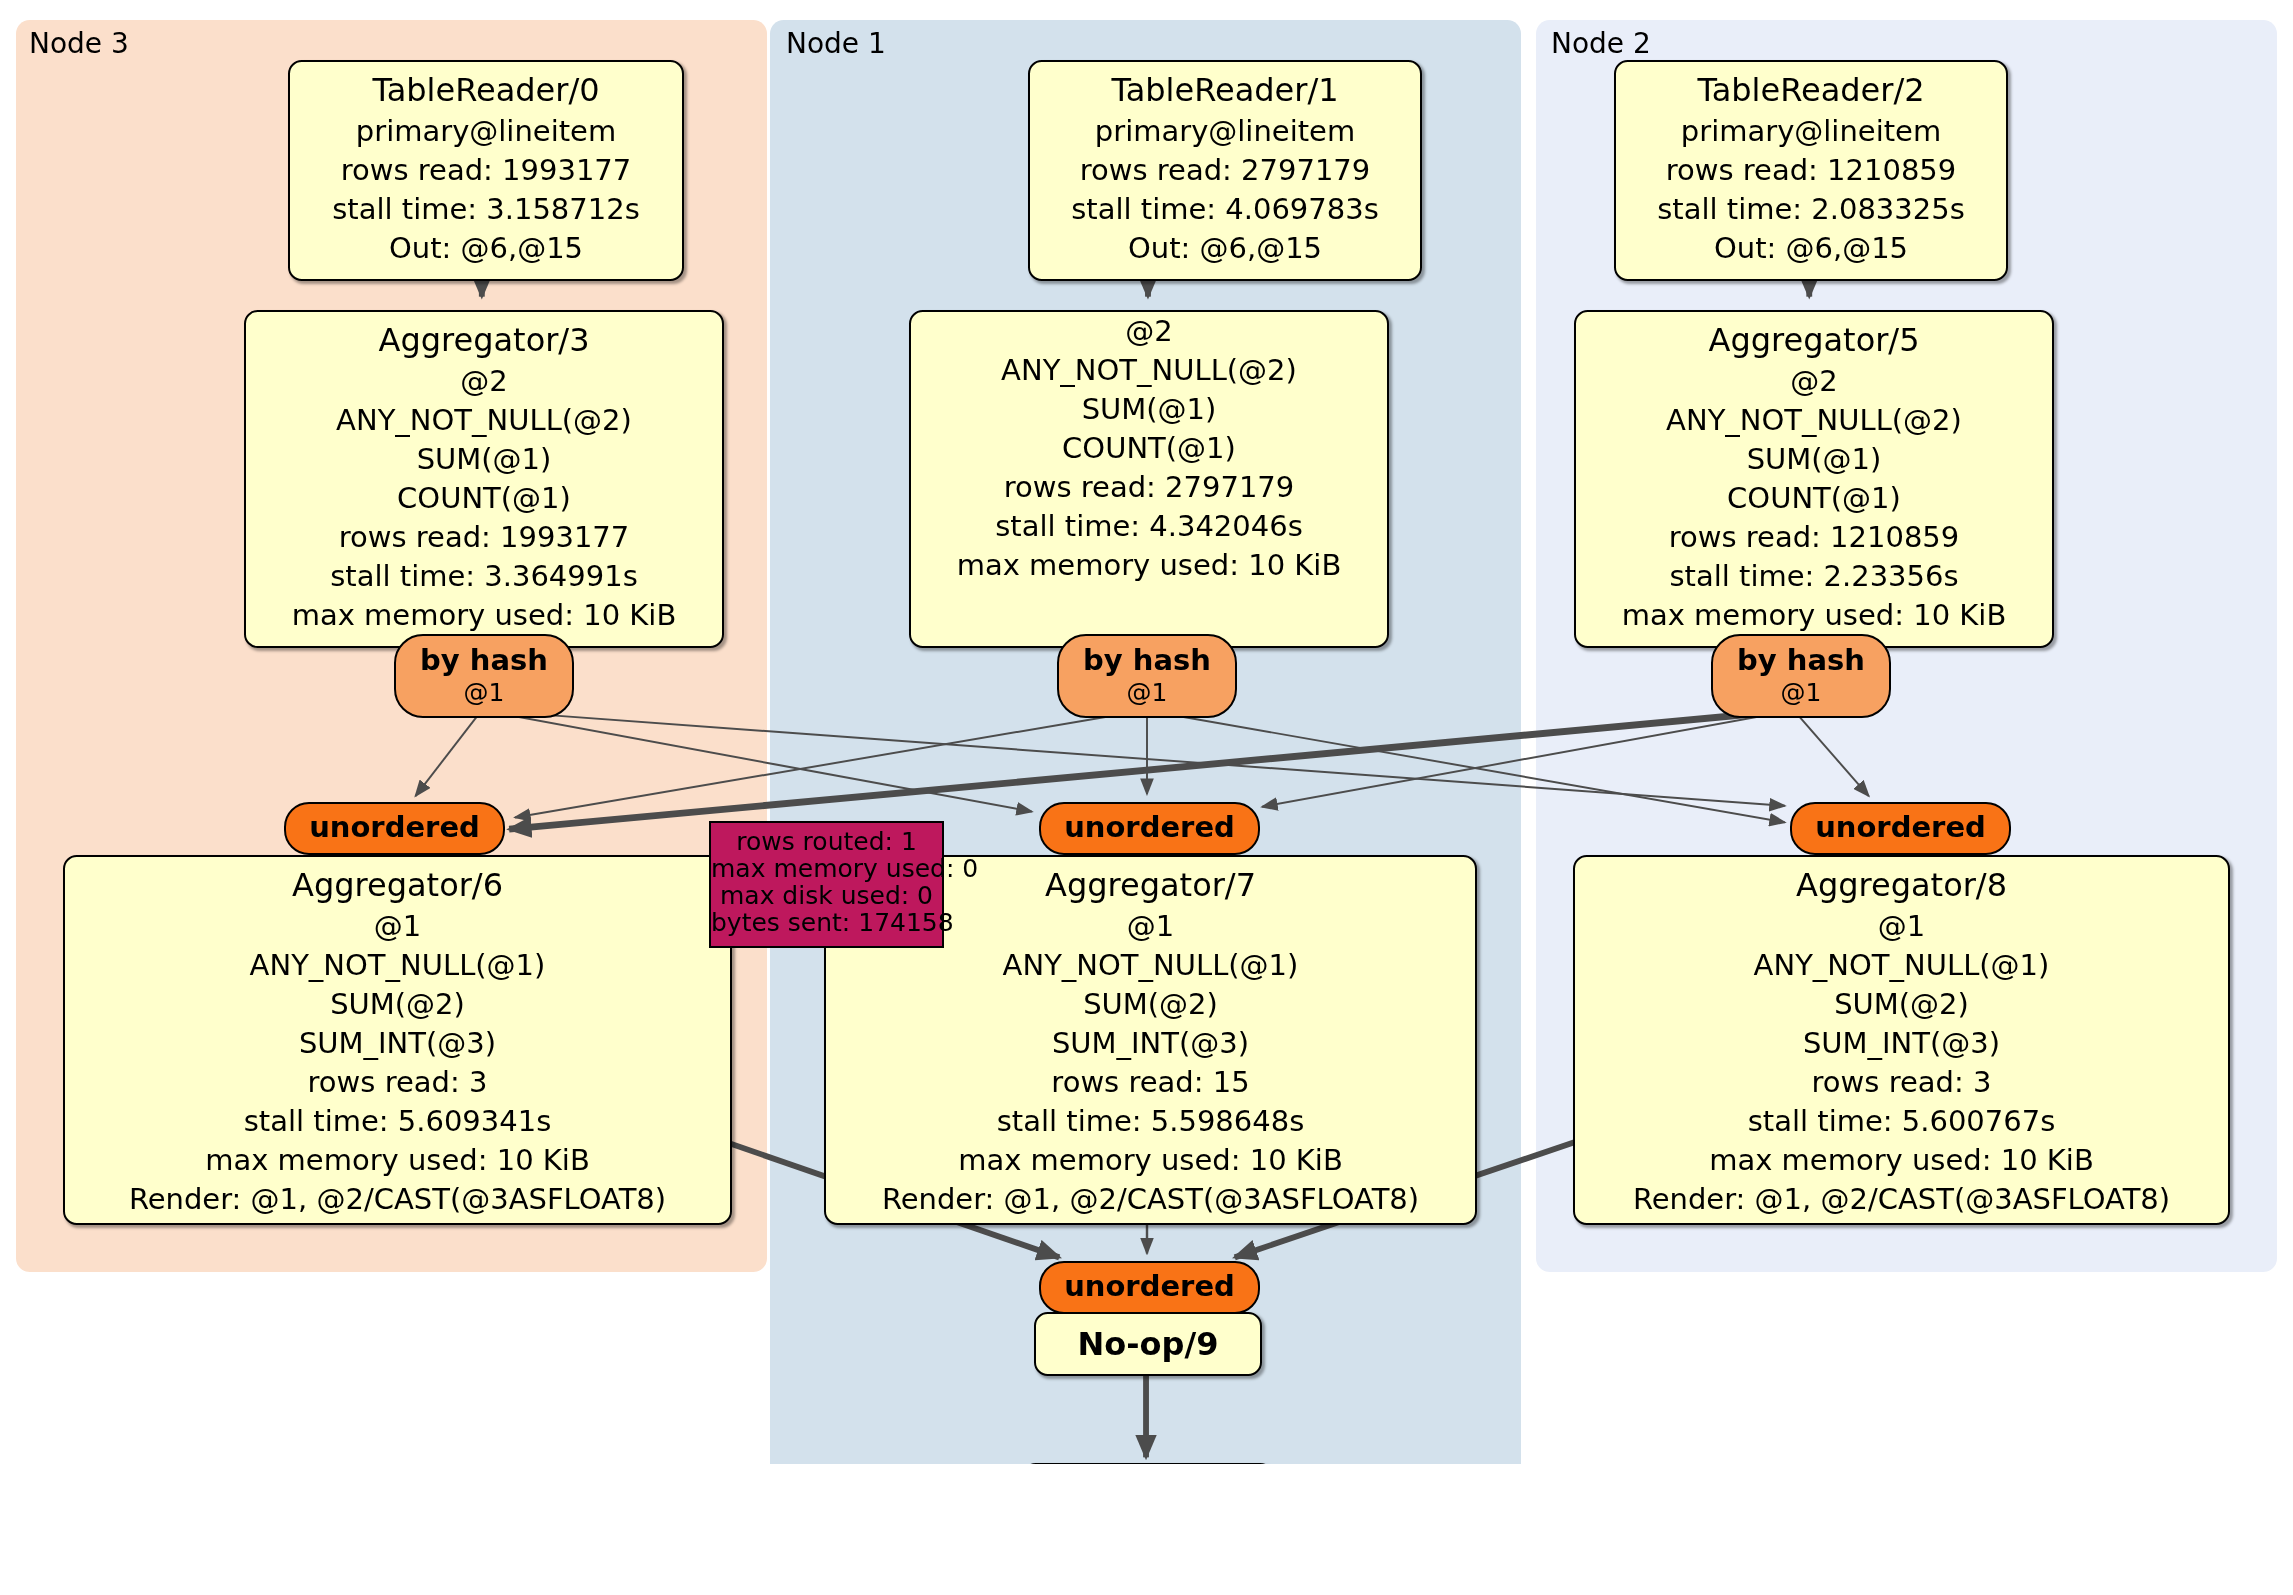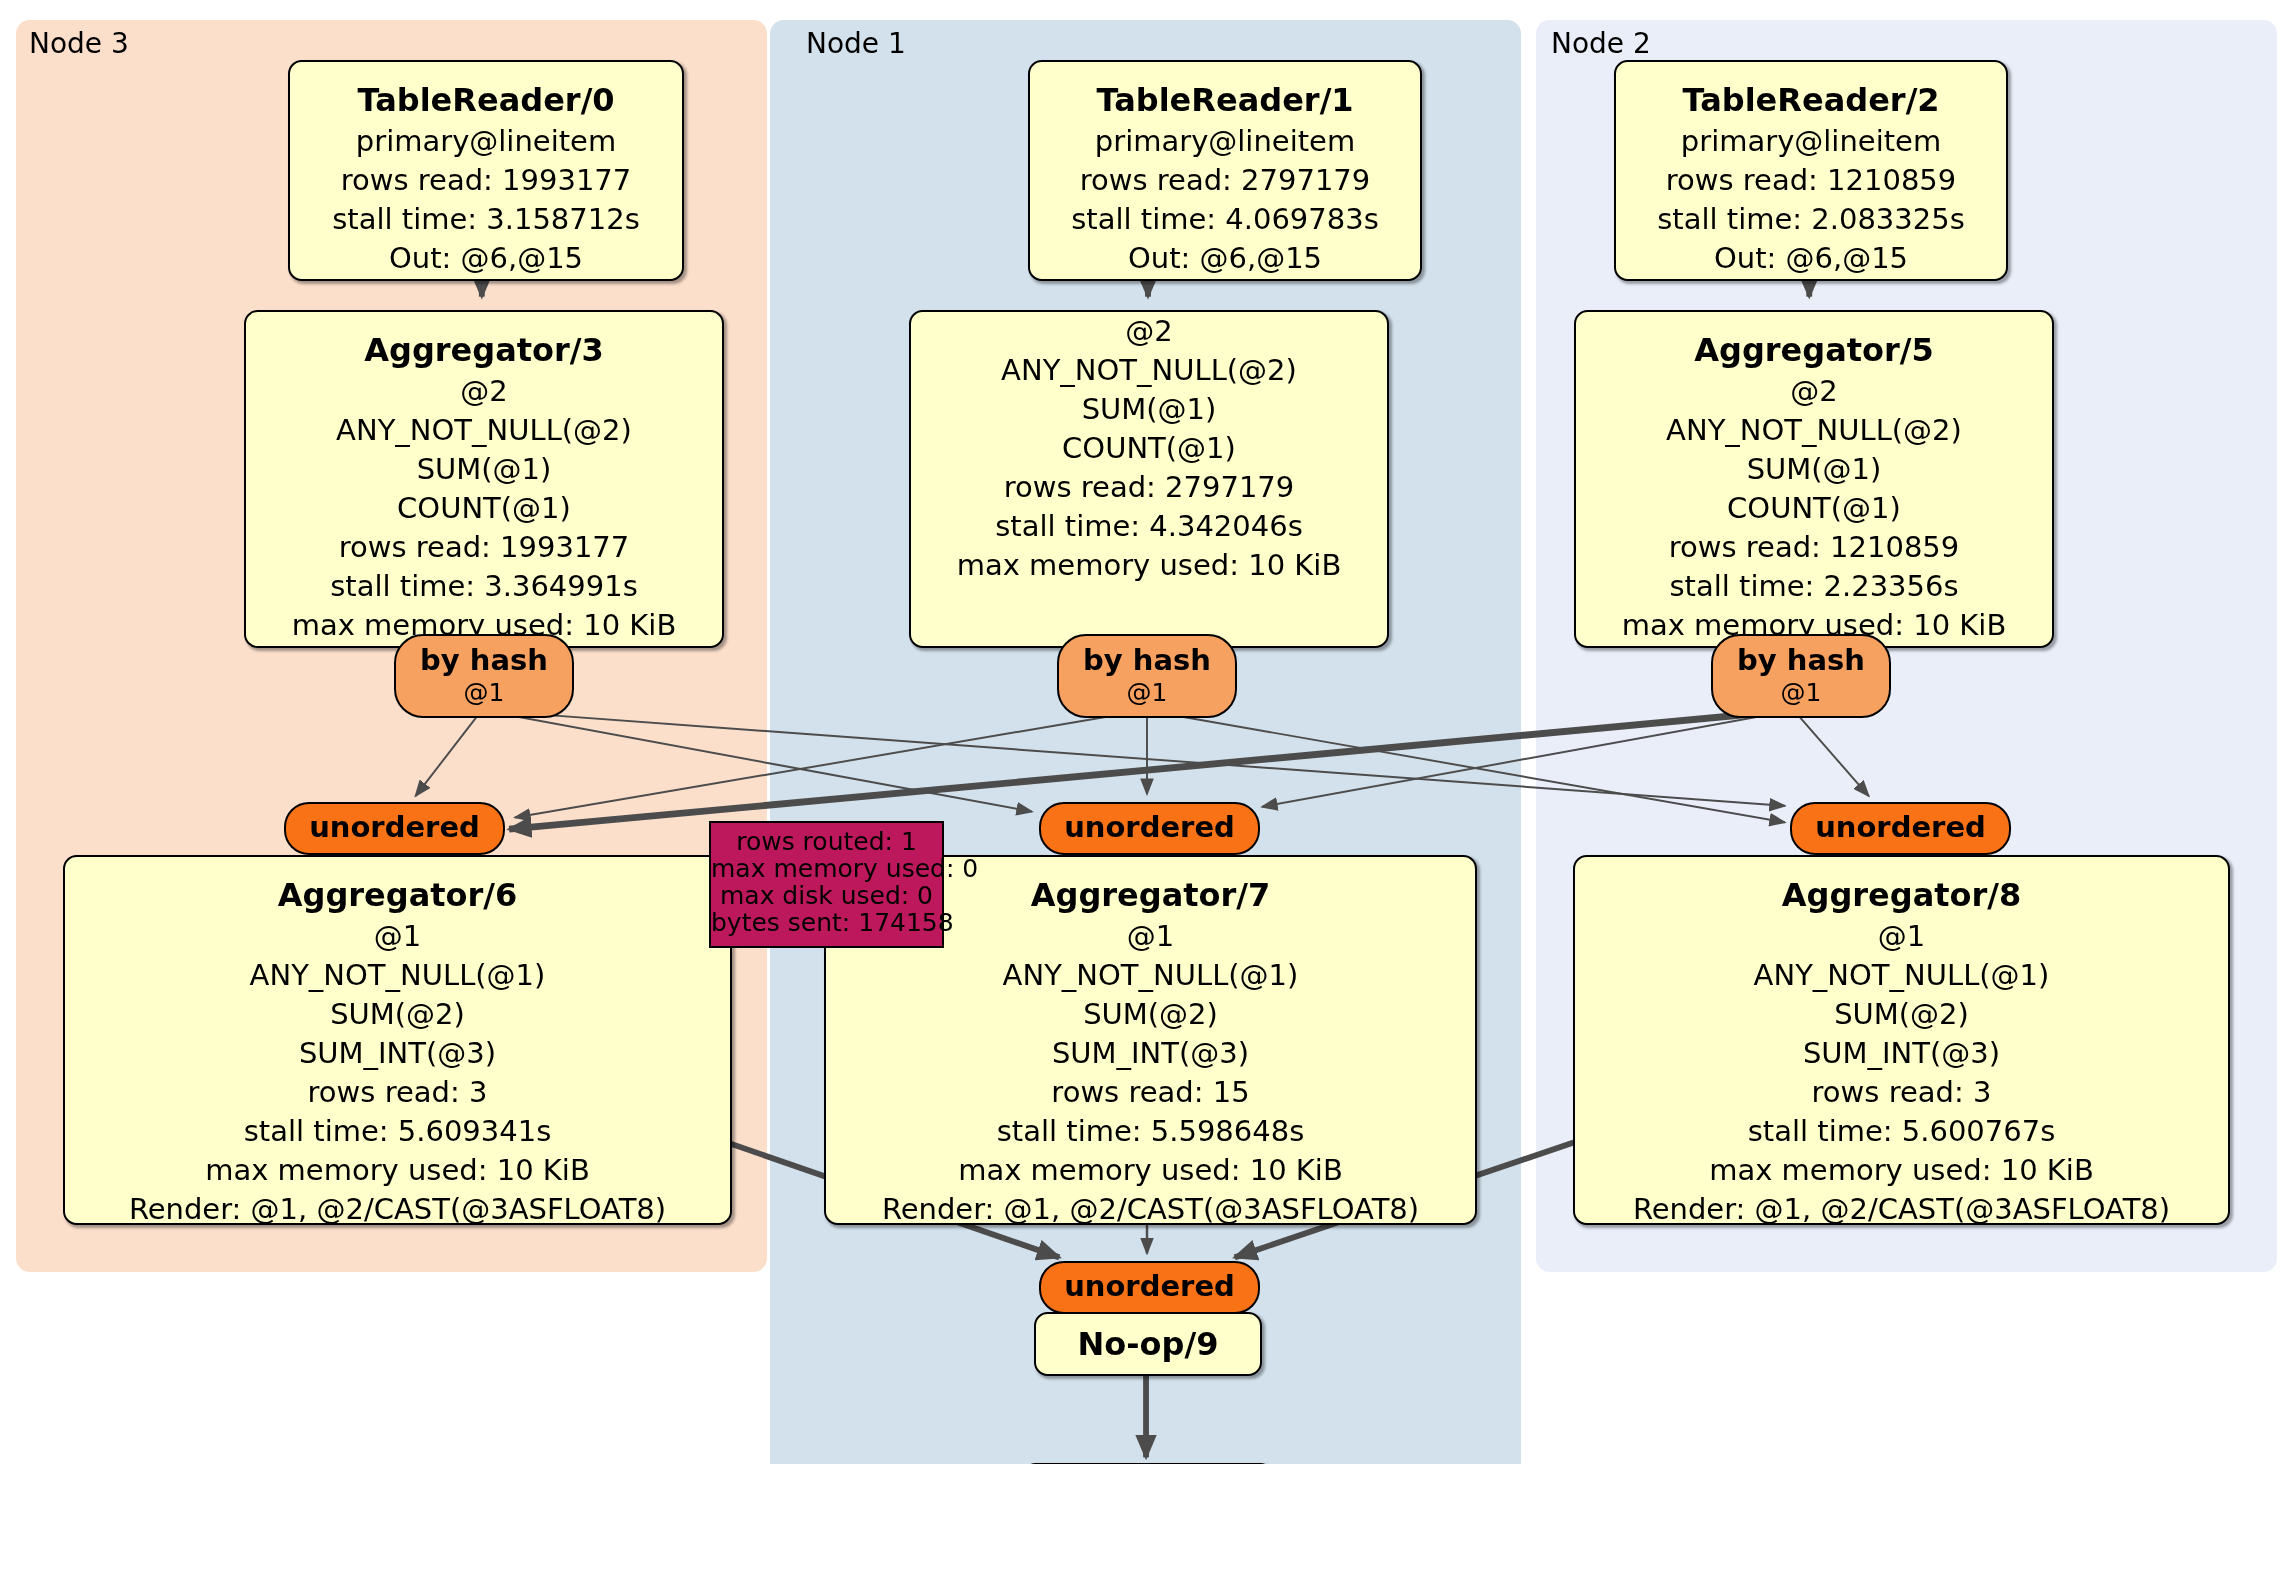--- a/index.html
+++ b/index.html
@@ -14,21 +14,21 @@
 
   svg.edges{position:absolute;left:0;top:0;z-index:2;}
   .eline{stroke:#4c4c4c;fill:none;}
   .w2{stroke-width:2px;}
   .w3{stroke-width:2.5px;}
   .w6{stroke-width:6px;}
   .w7{stroke-width:7px;}
 
   .pbox{position:absolute;background:#ffffcc;border:2px solid #000;border-radius:13.7px;
         box-shadow:2.4px 2.4px 2.9px rgba(0,0,0,0.35);text-align:center;z-index:3;}
-  .pbox .t{font-weight:bold;font-size:32px;line-height:43px;padding-top:17px;}
+  .pbox .t{font-weight:normal;font-size:32px;line-height:43px;padding-top:7px;}
   .pbox .l{font-size:29px;line-height:39px;white-space:nowrap;}
   .single{display:flex;align-items:center;justify-content:center;font-weight:bold;font-size:32px;}
 
   .pill{position:absolute;border:2.4px solid #000;text-align:center;z-index:4;}
   .pill-hash{width:176px;height:80px;border-radius:29px;background:#f7a161;}
   .pill-hash .ph1{font-weight:bold;font-size:29px;line-height:35px;padding-top:6.8px;}
   .pill-hash .ph2{font-size:25px;line-height:29px;}
   .pill-un{width:217px;height:49px;border-radius:25px;background:#f97316;
            font-weight:bold;font-size:29px;line-height:47px;}
 
@@ -38,21 +38,21 @@
 </style>
 </head>
 <body>
 
 <div class="stage">
 
   <div class="panel panel-node3"></div>
   <div class="panel panel-node1"></div>
   <div class="panel panel-node2"></div>
   <div class="panel-label" style="left:29px;top:27px;">Node 3</div>
-  <div class="panel-label" style="left:786px;top:27px;margin-left:20px;">Node 1</div>
+  <div class="panel-label" style="left:786px;top:27px;">Node 1</div>
   <div class="panel-label" style="left:1551px;top:27px;">Node 2</div>
 
   <svg class="edges" width="2294" height="1596" viewBox="0 0 2352 1636">
     <defs>
       <marker id="ahs" markerUnits="userSpaceOnUse" markerWidth="18" markerHeight="14" refX="16" refY="7" orient="auto">
         <path d="M0,0 L18,7 L0,14 z" fill="#4c4c4c"></path>
       </marker>
       <marker id="ahb" markerUnits="userSpaceOnUse" markerWidth="26" markerHeight="22" refX="23" refY="11" orient="auto">
         <path d="M0,0 L26,11 L0,22 z" fill="#4c4c4c"></path>
       </marker>

